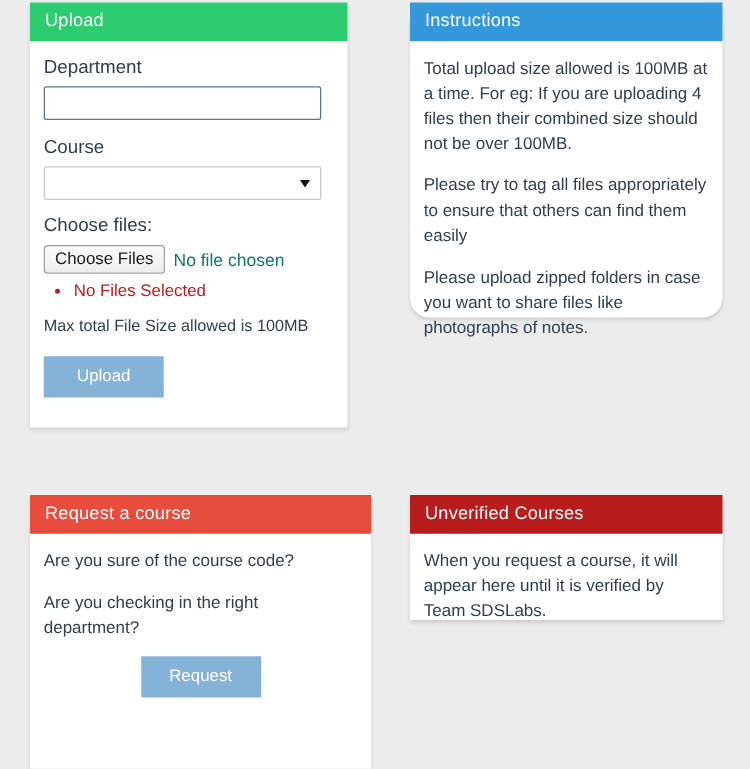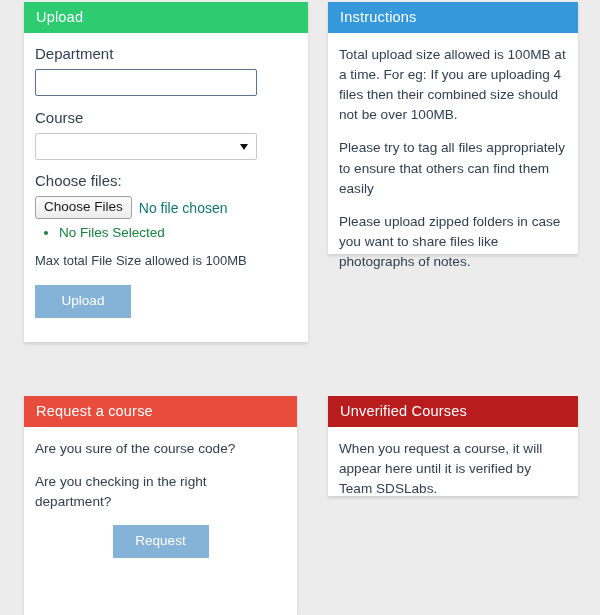--- a/index.html
+++ b/index.html
@@ -35,22 +35,22 @@
   .panel-body {
     padding: 12px 11px 14px 11px;
     box-sizing: border-box;
   }
   .head-green  { background: #2ecc71; }
   .head-blue   { background: #3498db; }
   .head-red    { background: #e74c3c; }
   .head-orange { background: #b91c1c; }
 
   
-  #upload-panel  { left: 24px;  top: 2px;   width: 284px; height: 340px; }
-  #instructions-panel { left: 328px; top: 2px;   width: 250px; height: 252px; }
+  #upload-panel  { left: 24px;  top: 2px;   width: 254px; height: 340px; }
+  #instructions-panel { left: 328px; top: 2px;   width: 250px; height: 252px; border-radius: 16px; }
   #request-panel { left: 24px;  top: 396px; width: 273px; height: 219px; }
   #unverified-panel { left: 328px; top: 396px; width: 250px; height: 100px; }
 
   .field-label {
     font-size: 15px;
     color: #2f3f4f;
     margin: 0 0 7px 0;
     font-weight: normal;
   }
   .text-input {
@@ -109,21 +109,21 @@
     color: #0f766e;
     margin-left: 7px;
   }
   .file-list {
     margin: 4px 0 10px 0;
     padding-left: 24px;
     list-style: disc;
   }
   .file-list li {
     font-size: 13.5px;
-    color: #15803d;
+    color: #b91c1c;
     line-height: 1.5;
   }
   .max-size-note {
     font-size: 13px;
     color: #2f3f4f;
     margin: 0 0 17px 0;
   }
   .btn-blue {
     display: inline-block;
     background: #85b3d8;

